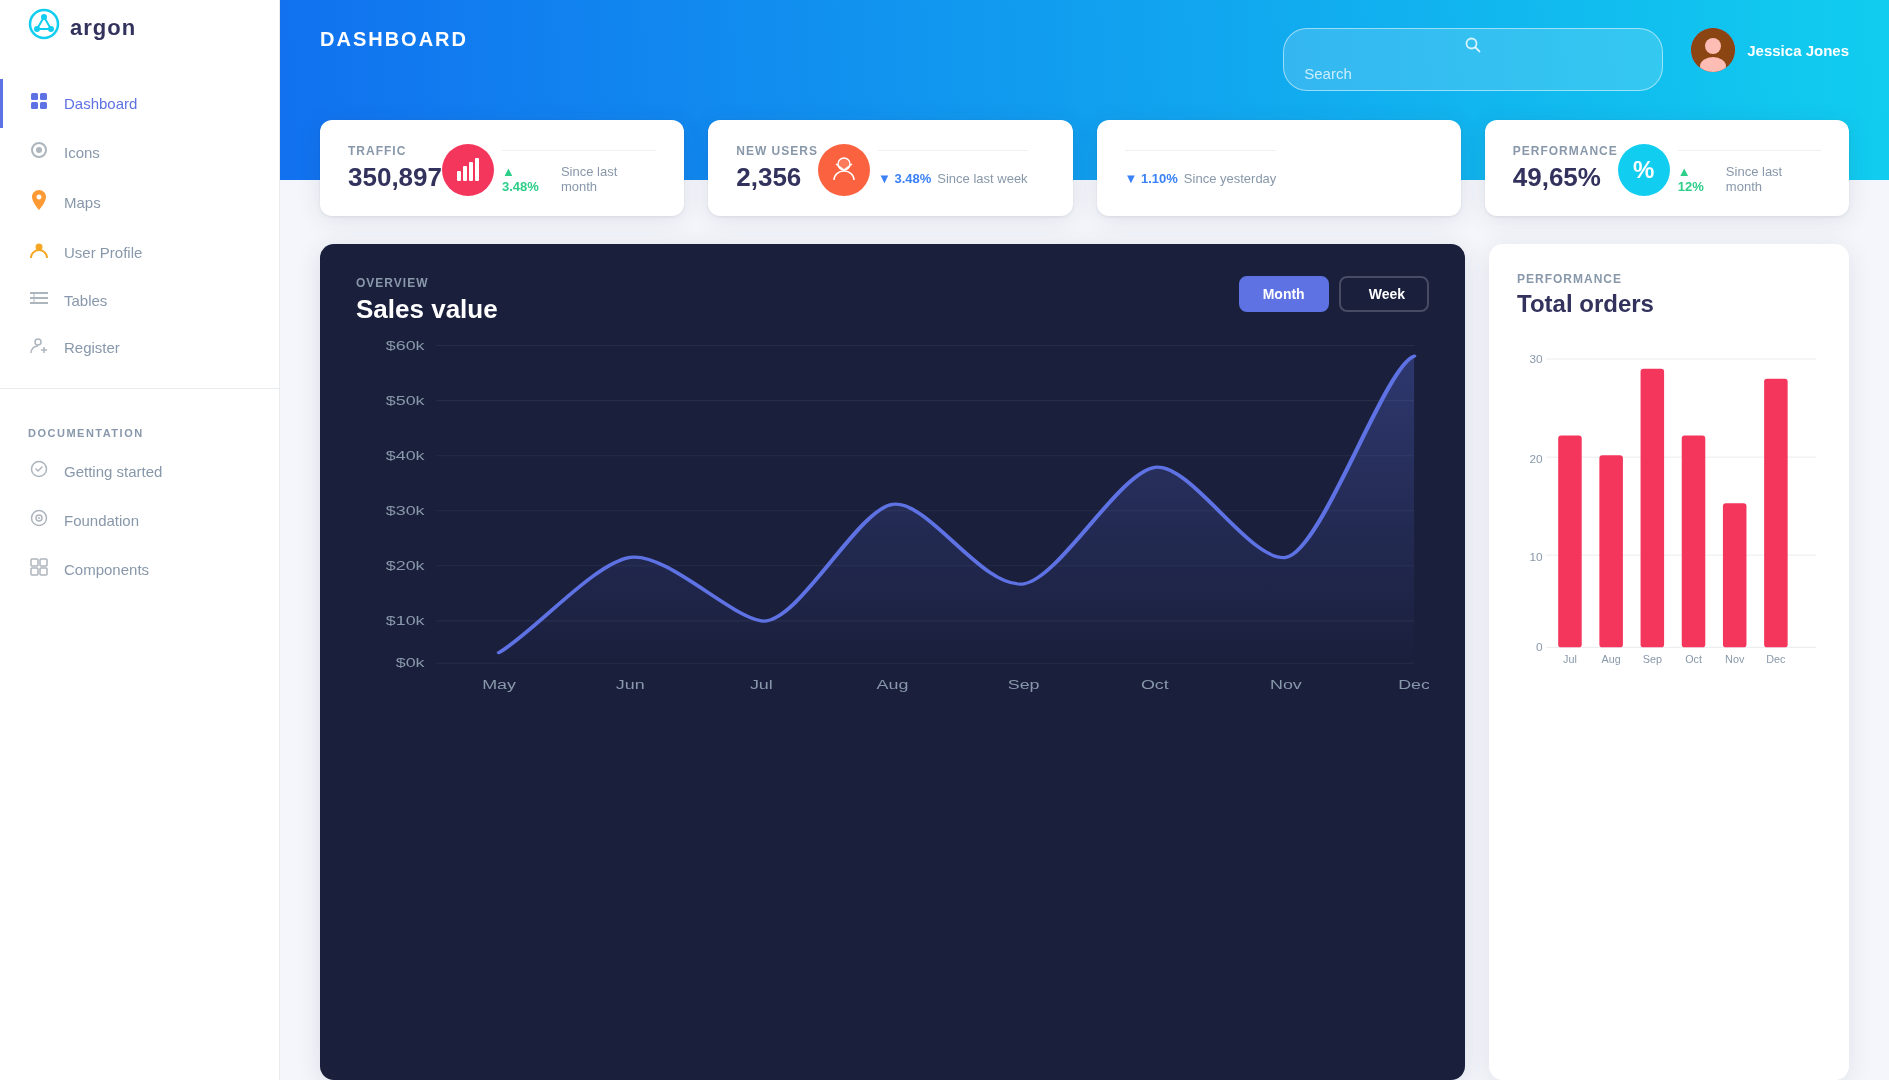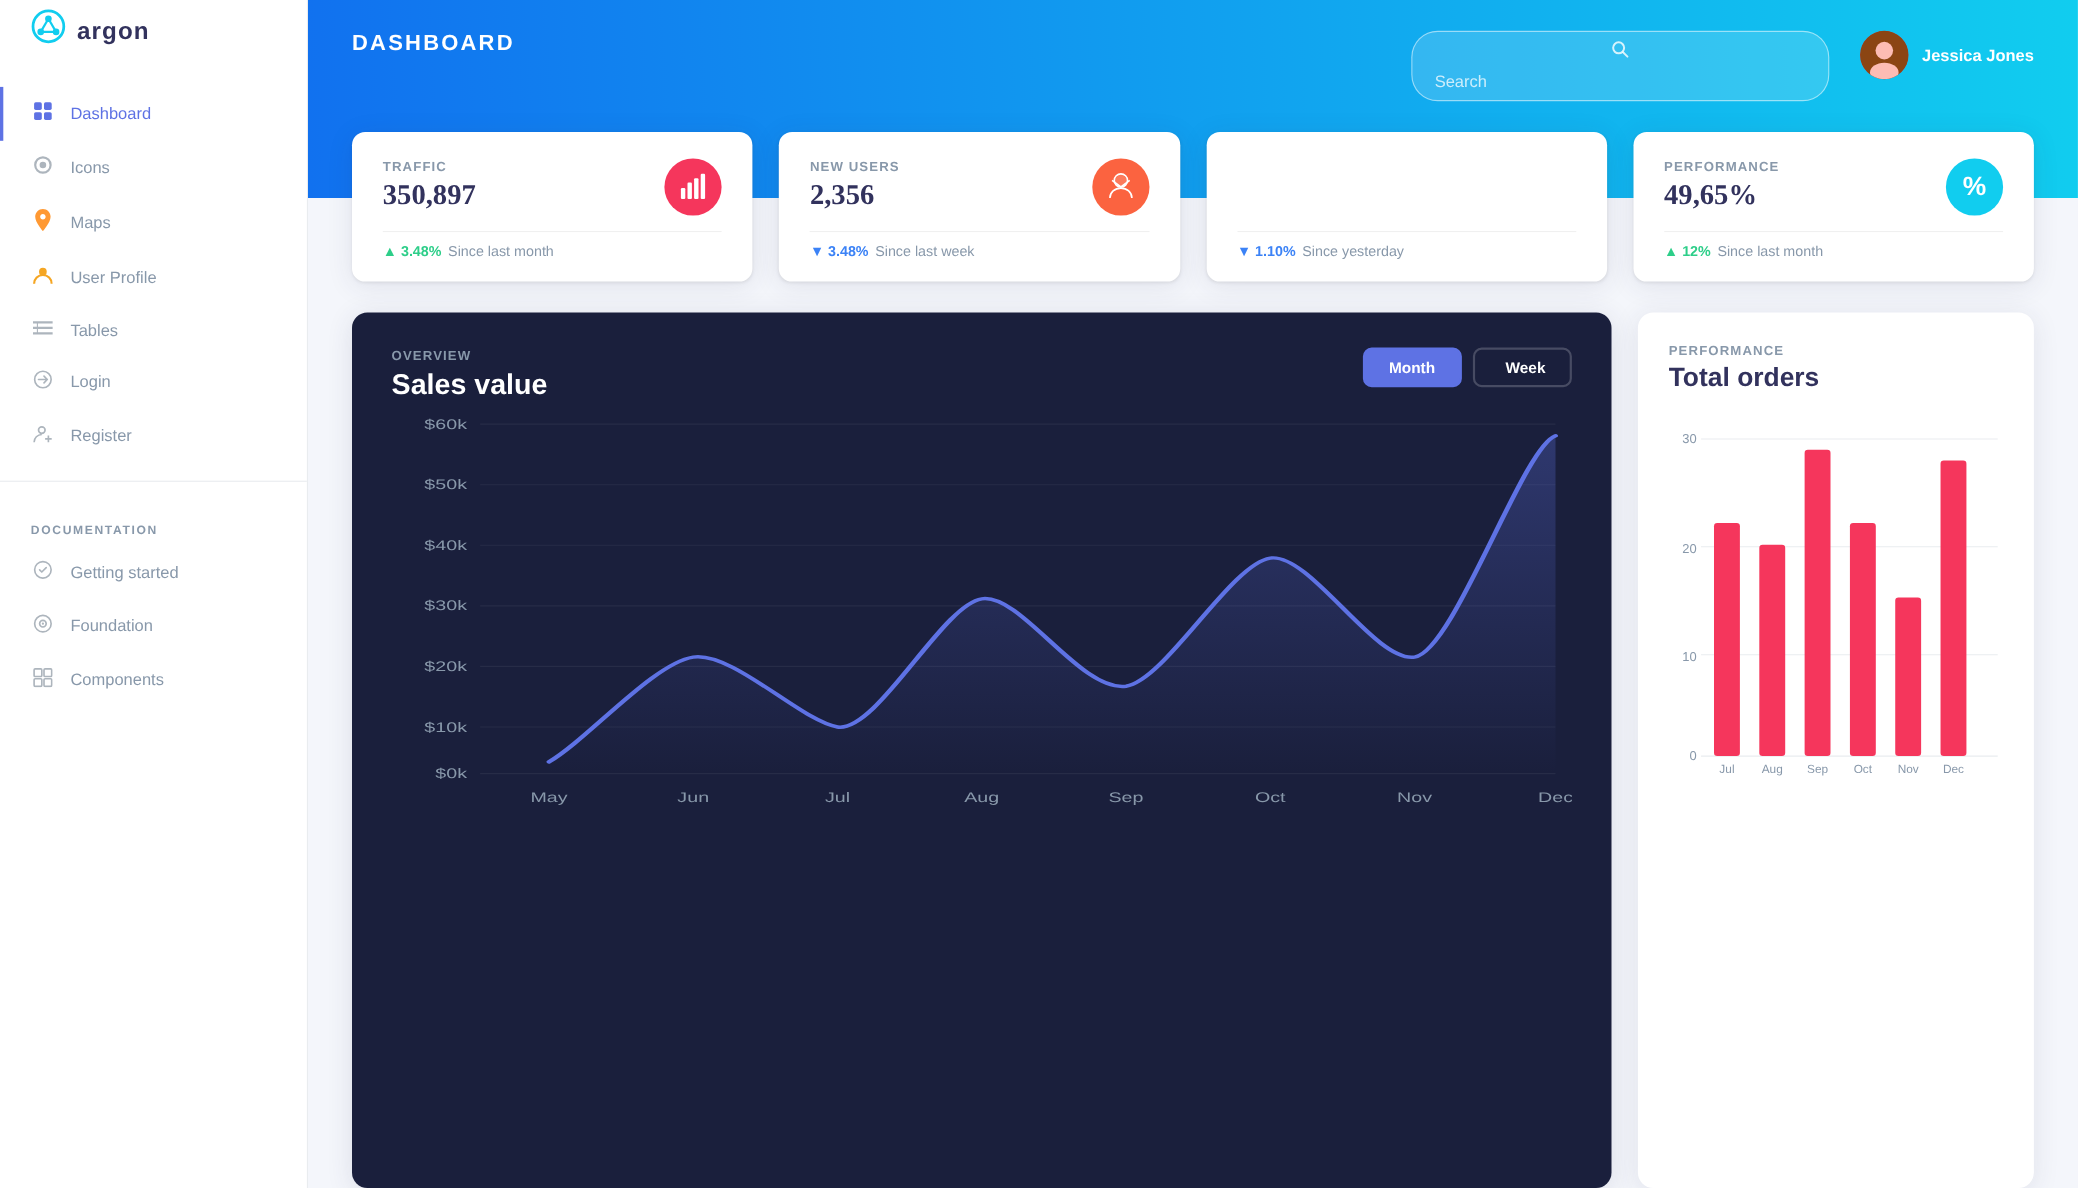--- a/index.html
+++ b/index.html
@@ -139,42 +139,40 @@
       z-index: 10;
       position: relative;
     }
     .stat-card {
       background: #fff;
       border-radius: 12px;
       padding: 24px 28px 20px 28px;
       flex: 1;
       box-shadow: 0 4px 24px rgba(50,50,93,0.1), 0 1px 3px rgba(0,0,0,0.08);
       display: flex;
-      flex-direction: column;
+      flex-direction: row;
       gap: 8px;
-      justify-content: flex-end;
     }
     .stat-card-top {
       display: flex;
       align-items: flex-start;
       justify-content: space-between;
     }
     .stat-card-label {
       font-size: 12px;
       font-weight: 700;
       color: #8898aa;
       text-transform: uppercase;
       letter-spacing: 1px;
     }
     .stat-card-value {
       font-size: 26px;
       font-weight: 700;
       color: #32325d;
       margin-top: 4px;
-      font-family: Liberation Serif, serif;
     }
     .stat-card-icon {
       width: 52px;
       height: 52px;
       border-radius: 50%;
       display: flex;
       align-items: center;
       justify-content: center;
       font-size: 22px;
       color: #fff;
@@ -370,29 +368,20 @@
         <svg width="18" height="14" viewBox="0 0 18 14" fill="none">
           <line x1="0" y1="2" x2="18" y2="2" stroke="#adb5bd" stroke-width="2"></line>
           <line x1="0" y1="7" x2="18" y2="7" stroke="#adb5bd" stroke-width="2"></line>
           <line x1="0" y1="12" x2="18" y2="12" stroke="#adb5bd" stroke-width="2"></line>
           <line x1="4" y1="2" x2="4" y2="12" stroke="#adb5bd" stroke-width="1"></line>
         </svg>
       </span>
       <span>Tables</span>
     </div>
 
-    <div class="sidebar-nav-item">
-      <span class="nav-icon">
-        <svg width="18" height="18" viewBox="0 0 18 18" fill="none">
-          <circle cx="9" cy="9" r="7.5" stroke="#adb5bd" stroke-width="1.5" fill="none"></circle>
-          <path d="M5 9h8M10 6l3 3-3 3" stroke="#adb5bd" stroke-width="1.5" stroke-linecap="round" stroke-linejoin="round"></path>
-        </svg>
-      </span>
-      <span>Login</span>
-    </div>
 
     <div class="sidebar-nav-item">
       <span class="nav-icon">
         <svg width="18" height="18" viewBox="0 0 18 18" fill="none">
           <circle cx="8" cy="6" r="3" stroke="#adb5bd" stroke-width="1.5" fill="none"></circle>
           <path d="M1 17c0-3.866 3.134-7 7-7" stroke="#adb5bd" stroke-width="1.5" fill="none"></path>
           <line x1="14" y1="11" x2="14" y2="17" stroke="#adb5bd" stroke-width="1.5"></line>
           <line x1="11" y1="14" x2="17" y2="14" stroke="#adb5bd" stroke-width="1.5"></line>
         </svg>
       </span>

